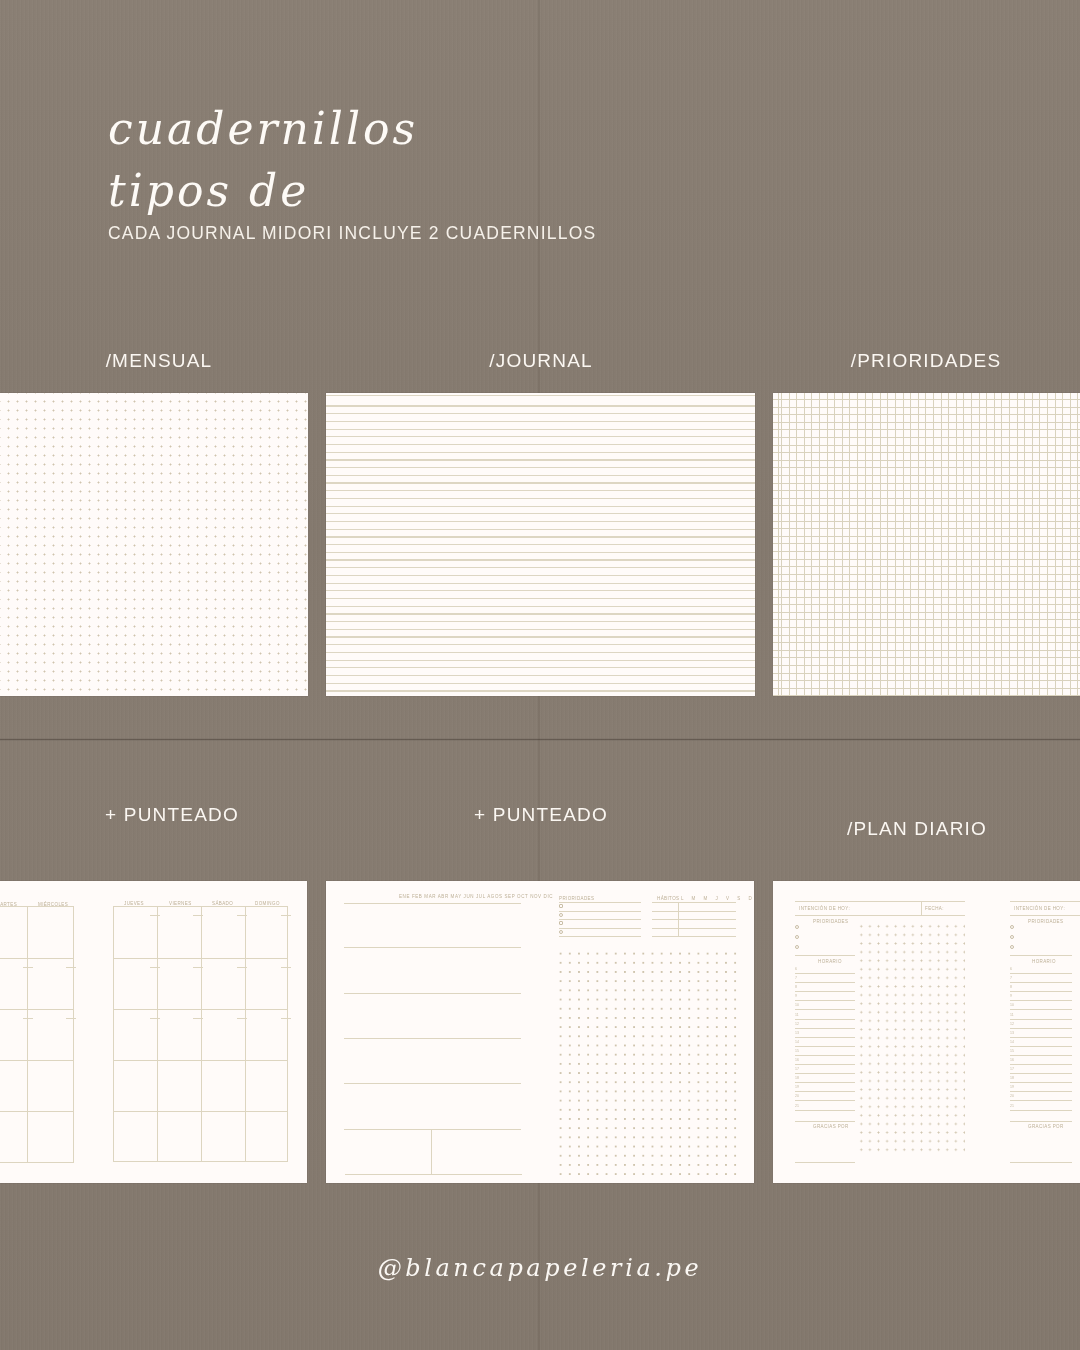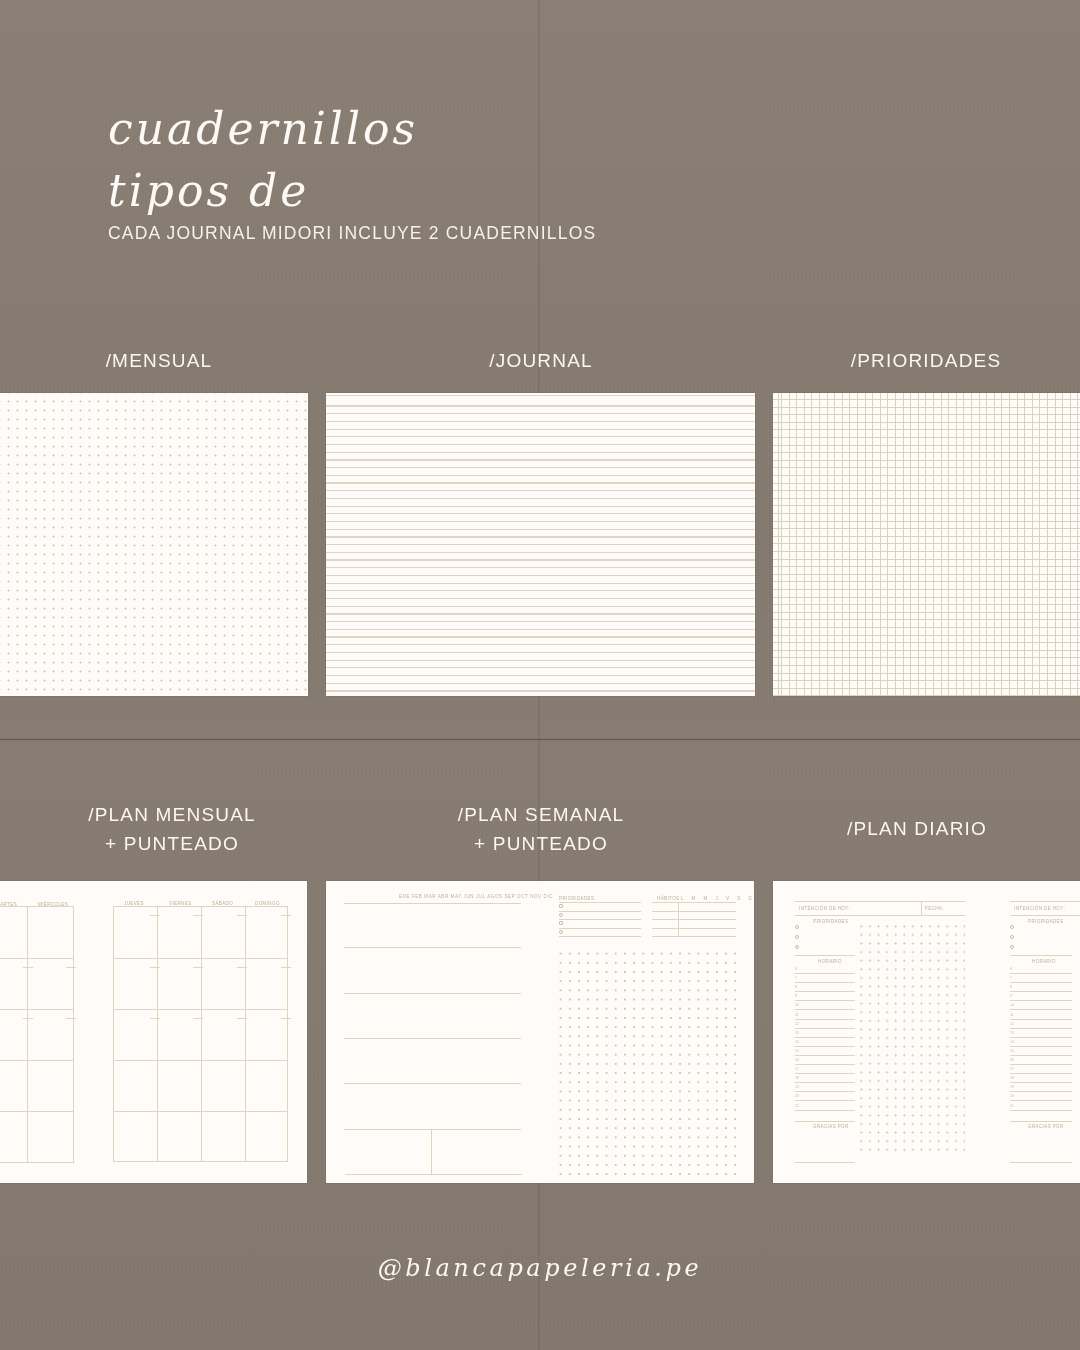--- a/index.html
+++ b/index.html
@@ -91,25 +91,23 @@
 
 <div class="label" style="left:0;width:318px;top:346px">/MENSUAL</div>
 <div class="label" style="left:326px;width:430px;top:346px">/JOURNAL</div>
 <div class="label" style="left:772px;width:308px;top:346px">/PRIORIDADES</div>
 
 <div class="page dots" style="left:0;top:393px;width:308px;height:303px;background-position:4px 4px"></div>
 <div class="page ruled" style="left:326px;top:393px;width:429px;height:303px"></div>
 <div class="page grid" style="left:773px;top:393px;width:307px;height:303px"></div>
 
 <div class="label" style="left:0;width:344px;top:800px">
-  <div>/PLAN MENSUAL</div>
   <div>+ PUNTEADO</div>
 </div>
 <div class="label" style="left:326px;width:430px;top:800px">
-  <div>/PLAN SEMANAL</div>
   <div>+ PUNTEADO</div>
 </div>
 <div class="label" style="left:772px;width:290px;top:814px">
   <div>/PLAN DIARIO</div>
 </div>
 
 <div class="page" style="left:0;top:881px;width:307px;height:302px">
   <div class="hdr" style="left:-4px;top:21px">MARTES</div>
   <div class="hdr" style="left:38px;top:21px">MIÉRCOLES</div>
   <div class="cal" style="left:-2px;top:25px;width:76px;height:257px;border-left:none">

